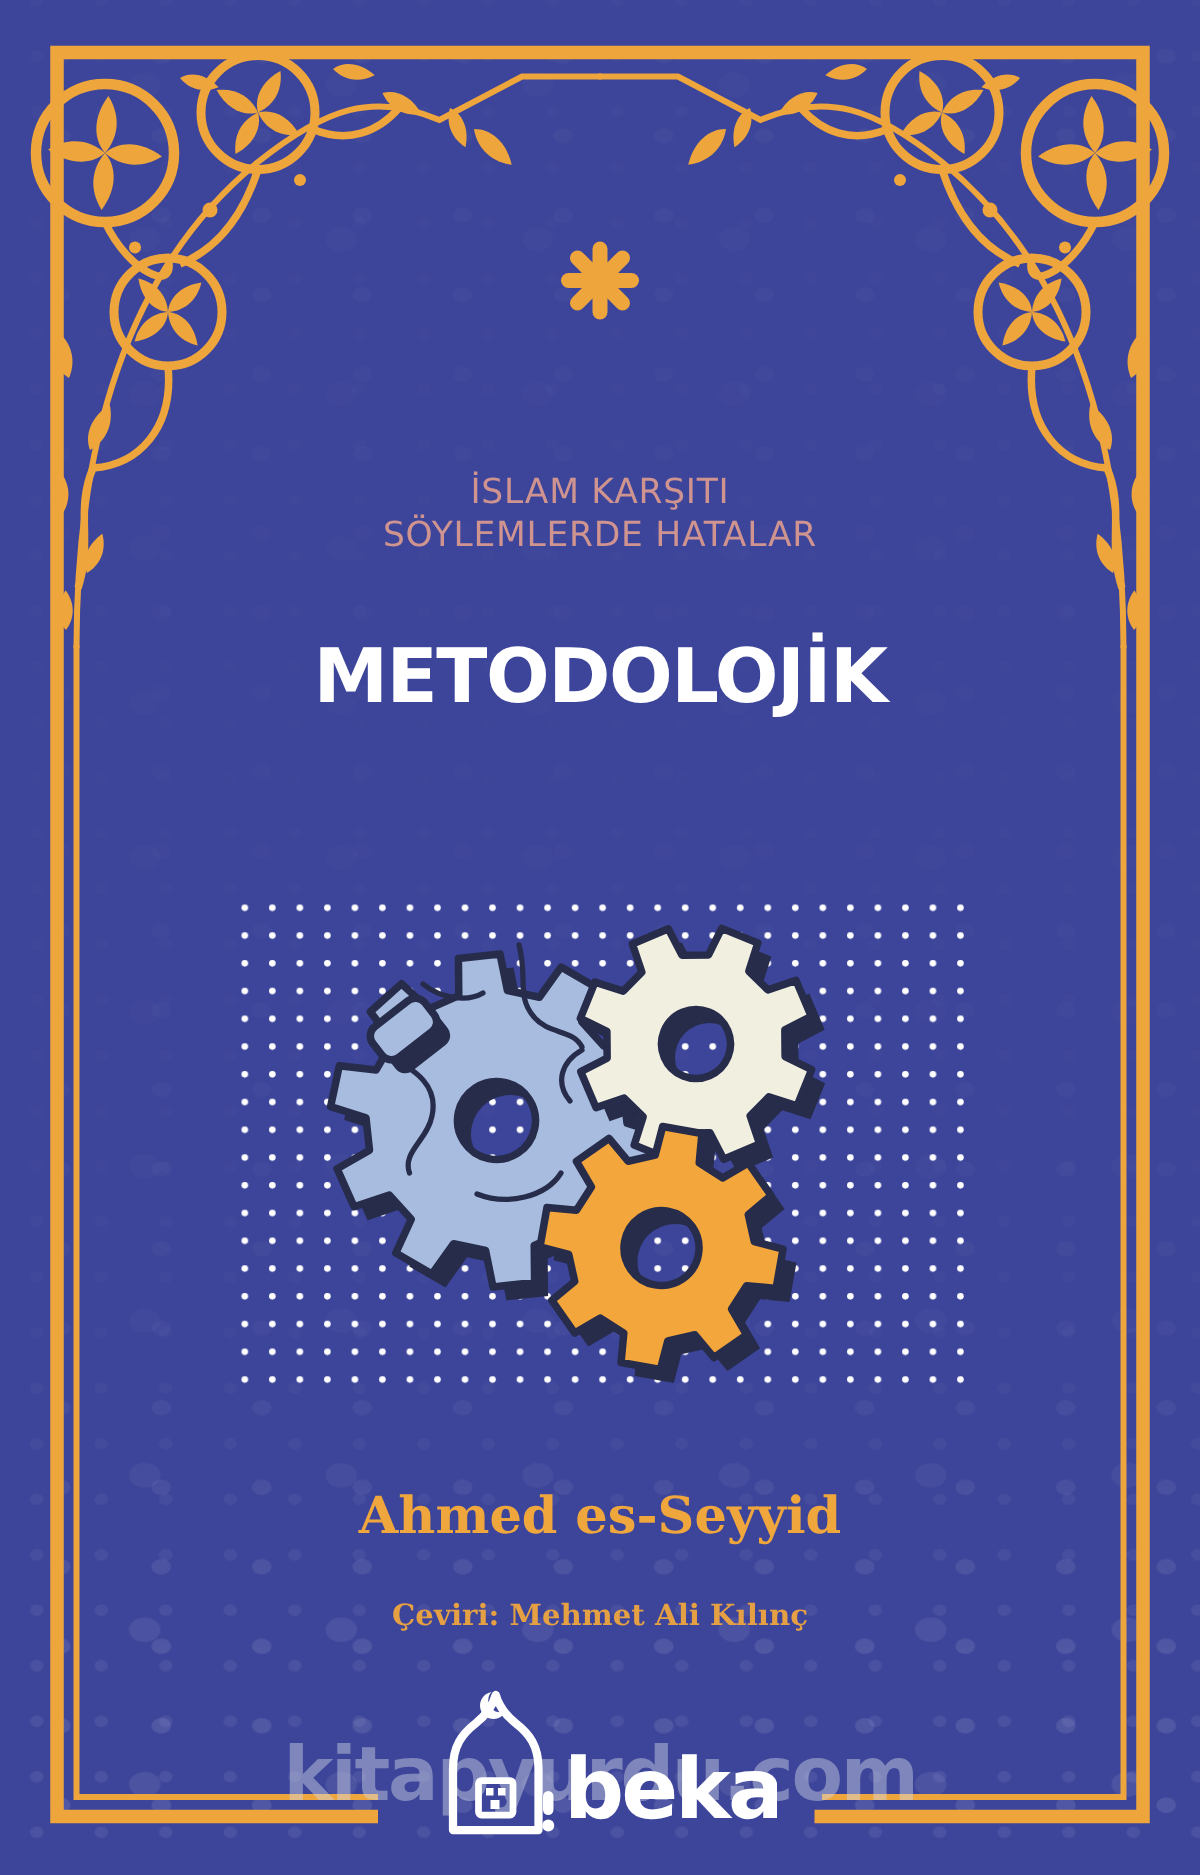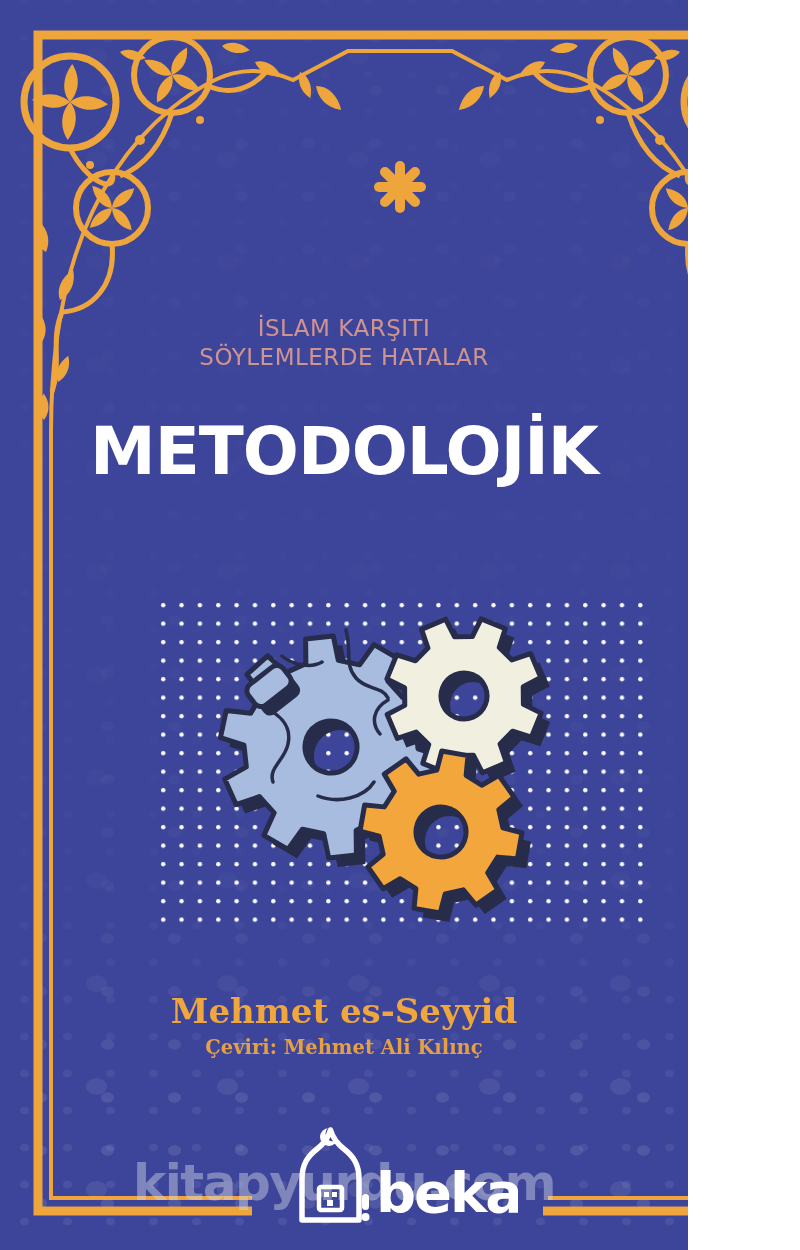--- a/index.html
+++ b/index.html
@@ -1,18 +1,18 @@
 <!DOCTYPE html>
 <html><head>
 <meta charset="utf-8">
 <style>
   html,body{margin:0;padding:0;}
   #cover{
     position:relative;
-    width:688px;height:1250px;
+    width:800px;height:1250px;
     overflow:hidden;
     background:#3d459a;
     font-family:"DejaVu Sans","Liberation Sans",sans-serif;
   }
   
   #texture{
     position:absolute;inset:0;pointer-events:none;
     background-image:
       radial-gradient(rgba(255,255,255,.10) 6px, transparent 7px),
       radial-gradient(rgba(255,255,255,.08) 10px, transparent 11px),
@@ -22,29 +22,29 @@
     -webkit-mask-image:linear-gradient(180deg,rgba(0,0,0,.28) 0%,rgba(0,0,0,.12) 40%,rgba(0,0,0,.30) 72%,rgba(0,0,0,.95) 88%,#000 100%);
             mask-image:linear-gradient(180deg,rgba(0,0,0,.28) 0%,rgba(0,0,0,.12) 40%,rgba(0,0,0,.30) 72%,rgba(0,0,0,.95) 88%,#000 100%);
   }
   svg{position:absolute;left:0;top:0;}
   .txt{position:absolute;left:0;width:100%;text-align:center;}
   #subtitle{
     top:314px;line-height:29px;font-size:23px;font-weight:500;
     letter-spacing:.5px;color:#cf9390;
   }
   #title{
-    top:411px;line-height:81px;font-size:66px;font-weight:800;
+    top:411px;line-height:81px;font-size:50px;font-weight:800;
     letter-spacing:-1px;color:#ffffff;
   }
   #author{
     top:992px;line-height:38px;font-size:34px;font-weight:bold;
     font-family:"DejaVu Serif","Liberation Serif",serif;color:#efa63d;
   }
   #translator{
-    top:1035px;line-height:26px;font-size:19.5px;font-weight:bold;
+    top:1064px;line-height:26px;font-size:19.5px;font-weight:bold;
     font-family:"DejaVu Serif","Liberation Serif",serif;color:#e5a044;
   }
   #watermark{
     top:1155px;line-height:56px;font-size:50px;font-weight:bold;
     letter-spacing:-1.5px;color:rgba(208,213,228,.45);
   }
   #logo-svg{left:288px;top:1124px;}
 </style>
 </head>
 <body>
@@ -128,21 +128,21 @@
       </g>
   </svg>
 
   <div class="txt" id="subtitle">
     <div>İSLAM KARŞITI</div>
     <div>SÖYLEMLERDE HATALAR</div>
   </div>
   <div class="txt" id="title">
     <div>METODOLOJİK</div>
   </div>
-  <div class="txt" id="author">Mehmet es-Seyyid</div>
+  <div class="txt" id="author">Ahmed es-Seyyid</div>
   <div class="txt" id="translator">Çeviri: Mehmet Ali Kılınç</div>
 
   <div class="txt" id="watermark">kitapyurdu.com</div>
 
   <svg id="logo-svg" width="230" height="100" viewBox="0 0 230 100">
     <g>
       <circle cx="41" cy="13" r="9" fill="#ffffff"></circle>
       <circle cx="45.5" cy="9.5" r="8" fill="#3d459a"></circle>
       <path d="M14 96 V55 C14 40 20 32 29 25 C36 19.5 40.5 13 42.5 6 C44.5 13 49 19.5 56 25 C65 32 71 40 71 55 V96 Z" fill="none" stroke="#ffffff" stroke-width="5.5" stroke-linejoin="round" stroke-linecap="round"></path>
       <rect x="31" y="63" width="23" height="23" rx="2" fill="none" stroke="#ffffff" stroke-width="4.5"></rect>

